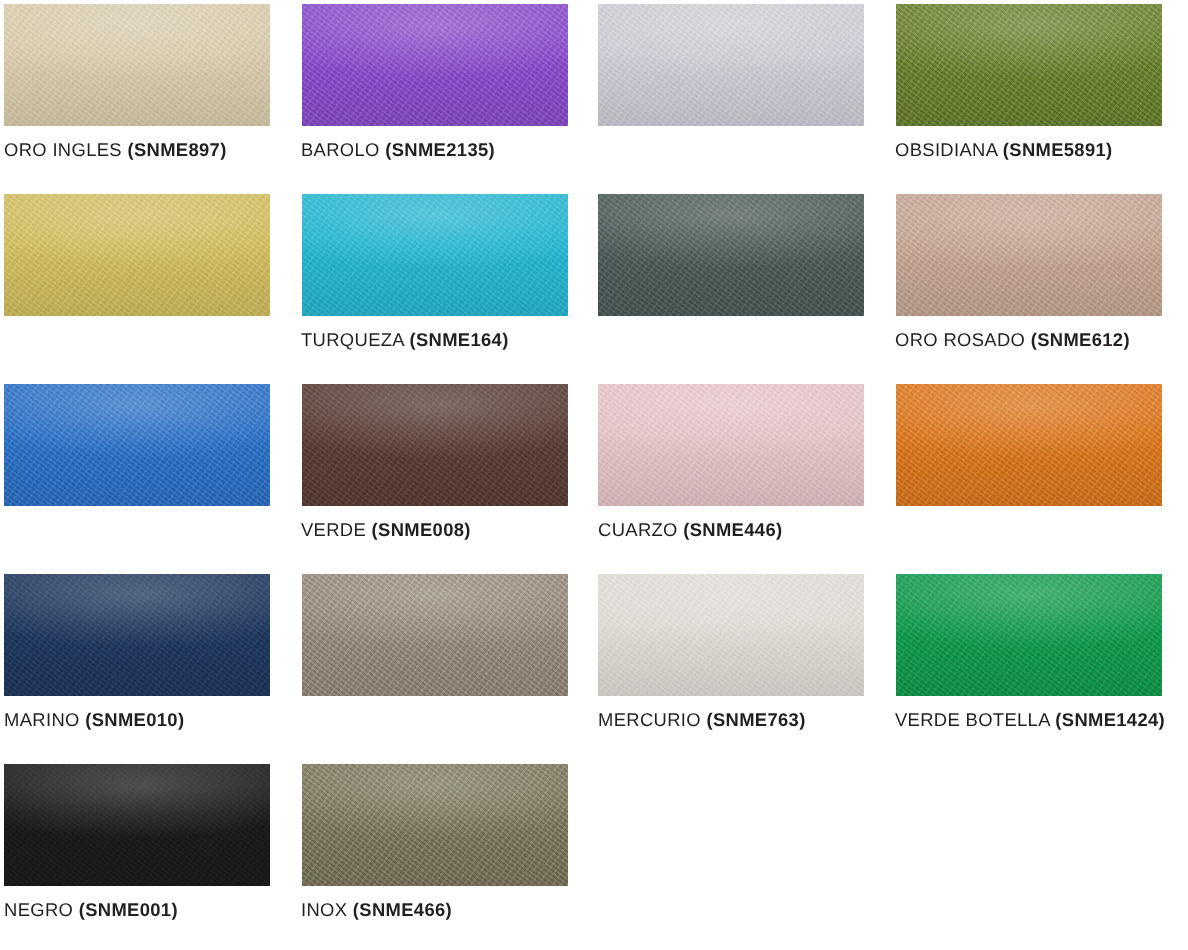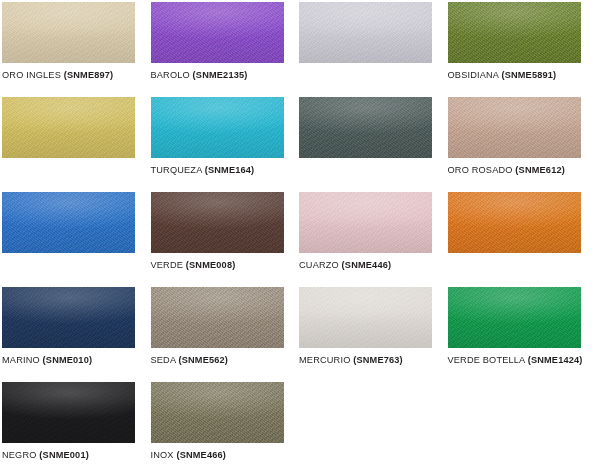--- a/index.html
+++ b/index.html
@@ -132,21 +132,20 @@
     </div>
     <div class="swatch-cell">
       <div class="swatch-chip" style="background-color: rgb(217, 120, 34);"></div>
     </div>
     <div class="swatch-cell">
       <div class="swatch-chip" style="background-color: rgb(33, 57, 94);"></div>
       <div class="swatch-label"><span class="swatch-name">MARINO</span> <span class="swatch-code">(SNME010)</span></div>
     </div>
     <div class="swatch-cell">
       <div class="swatch-chip" style="background-color: rgb(151, 139, 124);"></div>
-      <div class="swatch-label"><span class="swatch-name">SEDA</span> <span class="swatch-code">(SNME562)</span></div>
     </div>
     <div class="swatch-cell">
       <div class="swatch-chip" style="background-color: rgb(222, 218, 212);"></div>
       <div class="swatch-label"><span class="swatch-name">MERCURIO</span> <span class="swatch-code">(SNME763)</span></div>
     </div>
     <div class="swatch-cell">
       <div class="swatch-chip" style="background-color: rgb(21, 154, 79);"></div>
       <div class="swatch-label"><span class="swatch-name">VERDE BOTELLA</span> <span class="swatch-code">(SNME1424)</span></div>
     </div>
     <div class="swatch-cell">

